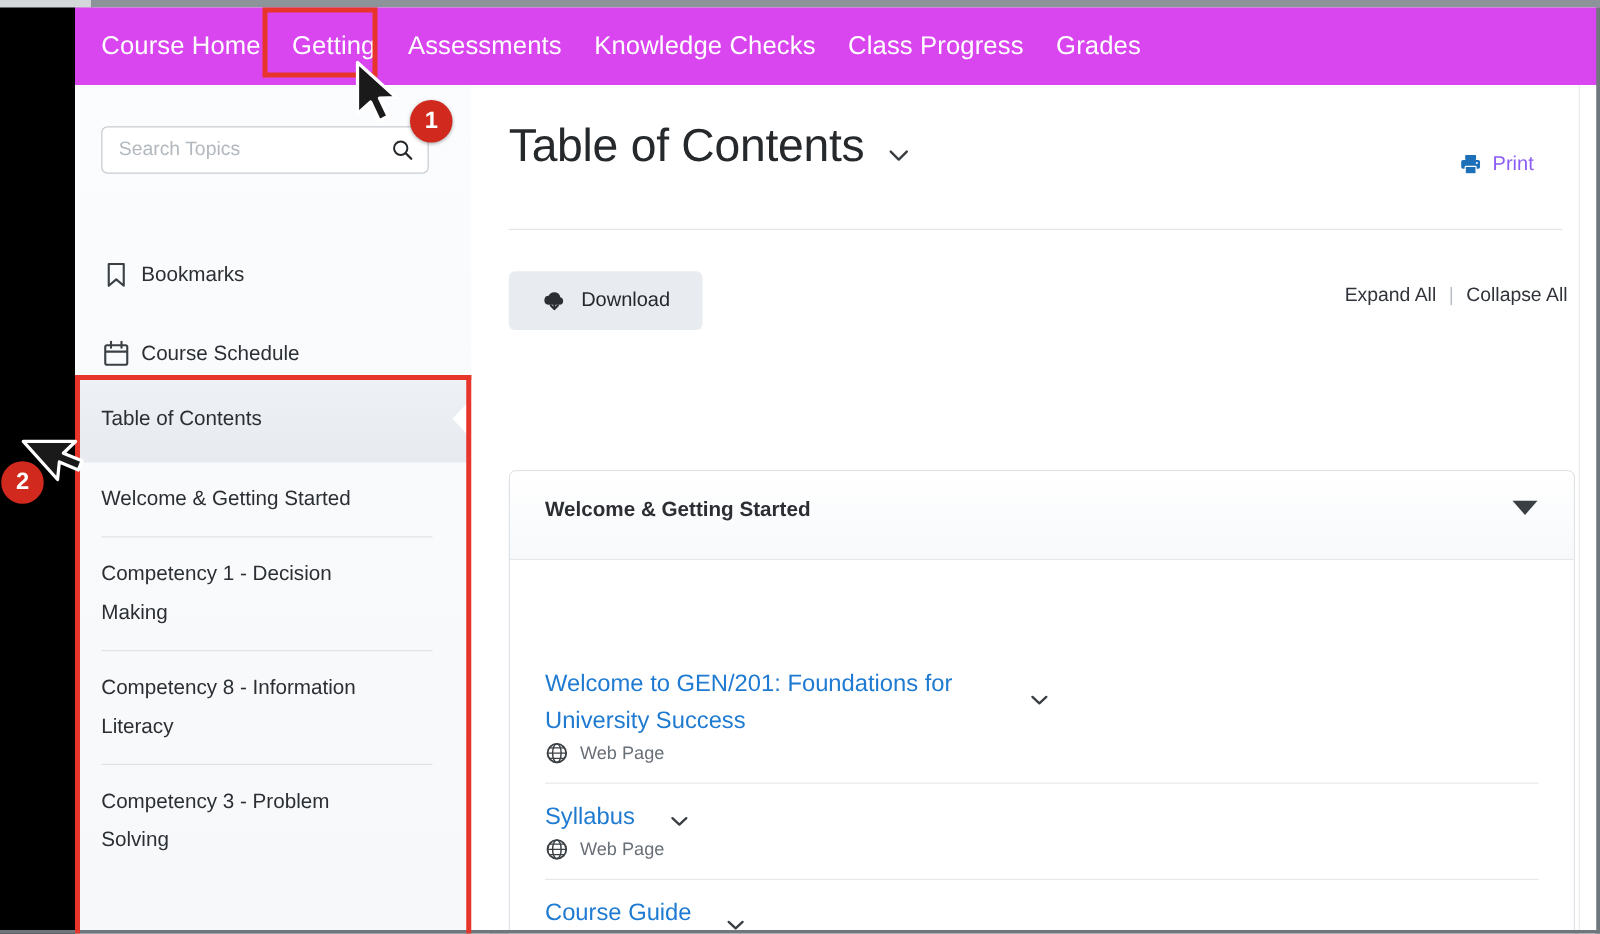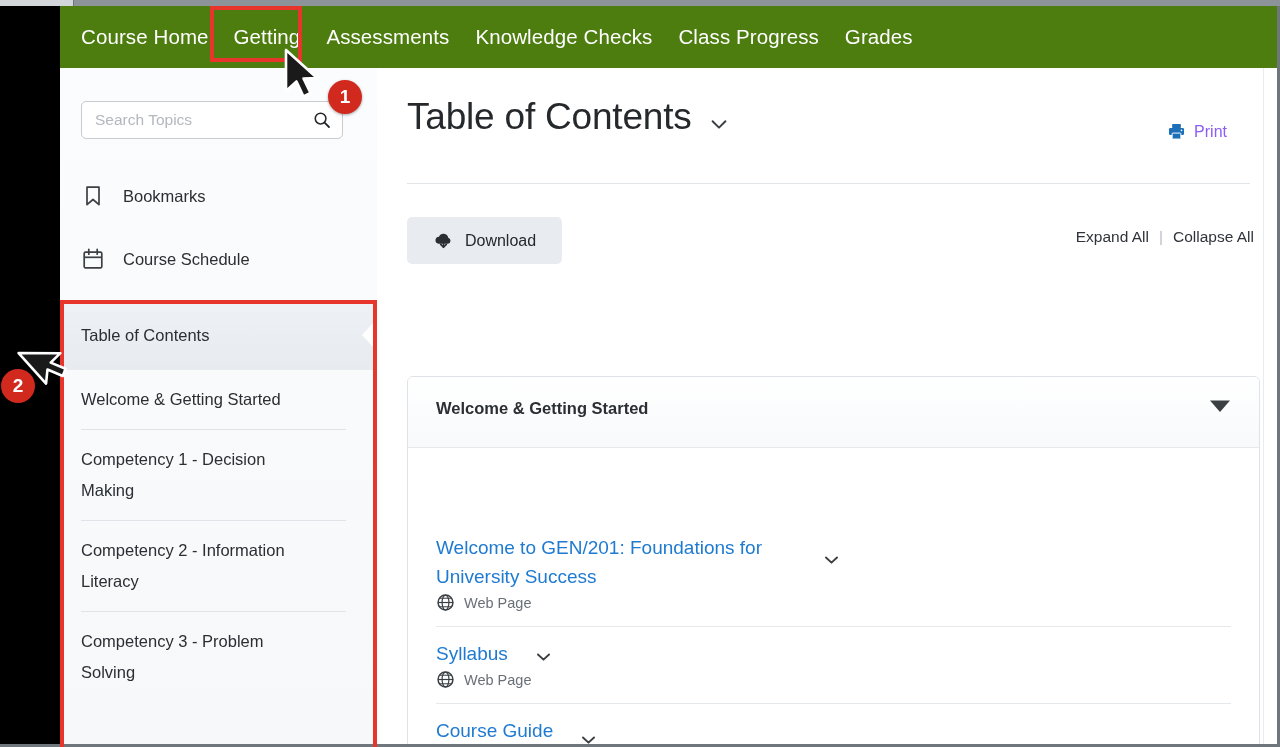--- a/index.html
+++ b/index.html
@@ -34,21 +34,21 @@
   .left-gutter {
     position: absolute; left: 0; top: 6px;
     width: 60px; height: 741px;
     background: #000000;
   }
 
   
   .navbar {
     position: absolute; left: 60px; top: 6px;
     width: 1220px; height: 62px;
-    background: #4d7c0f;
+    background: #d946ef;
     display: flex; align-items: center;
     padding-left: 21px;
   }
   .nav-item {
     color: #ffffff;
     font-size: 20.5px;
     letter-spacing: .1px;
     margin-right: 26px;
     white-space: nowrap;
     cursor: pointer;
@@ -90,22 +90,23 @@
     font-size: 15.5px;
     color: #2b2f33;
     background: transparent;
   }
   .search-input::placeholder { color: #b2b8be; }
   .search-icon { width: 20px; height: 20px; flex: 0 0 auto; }
 
   .side-link {
     position: absolute; left: 21px;
     display: flex; align-items: center;
-    gap: 18px;
-    cursor: pointer;
+    gap: 8px;
+    cursor: pointer;
+    margin-top: 24px;
   }
   .side-link .lbl { font-size: 16.5px; color: #2b2f33; }
   .side-link .ico { width: 24px; height: 24px; display: block; }
 
   .toc-panel {
     position: absolute; left: 0; top: 232px;
     width: 316px;
   }
   .toc-head {
     position: relative;
@@ -337,21 +338,21 @@
     <div class="toc-panel">
       <div class="toc-head">
         <span class="lbl">Table of Contents</span>
         <svg class="collapse-arrow" viewBox="0 0 16 30">
           <path d="M16 0 L2 15 L16 30 Z" fill="#ffffff"></path>
         </svg>
       </div>
       <div class="toc-list">
         <div class="toc-item first">Welcome &amp; Getting Started</div>
         <div class="toc-item">Competency 1 - Decision Making</div>
-        <div class="toc-item">Competency 2 - Information Literacy</div>
+        <div class="toc-item">Competency 8 - Information Literacy</div>
         <div class="toc-item">Competency 3 - Problem Solving</div>
       </div>
     </div>
   </div>
 
   <div class="main">
 
     <div class="page-title-row">
       <div class="page-title">Table of Contents</div>
       <svg class="chev-lg" viewBox="0 0 24 24" fill="none">

